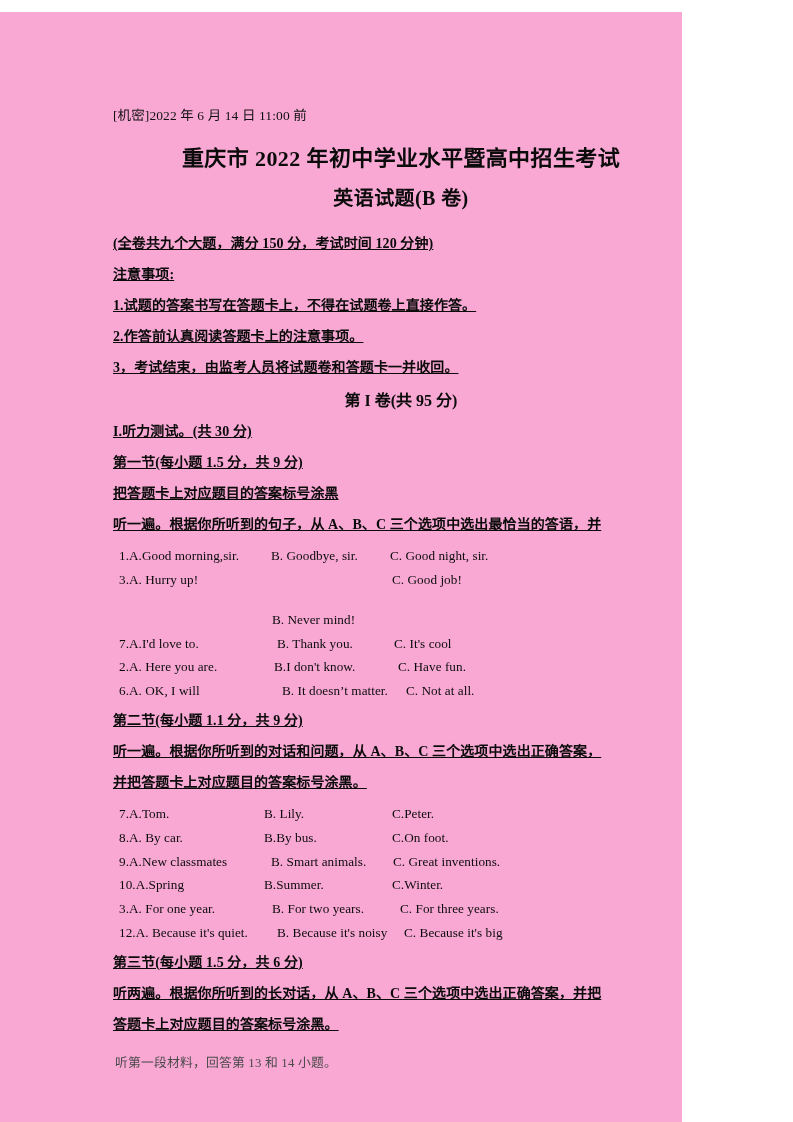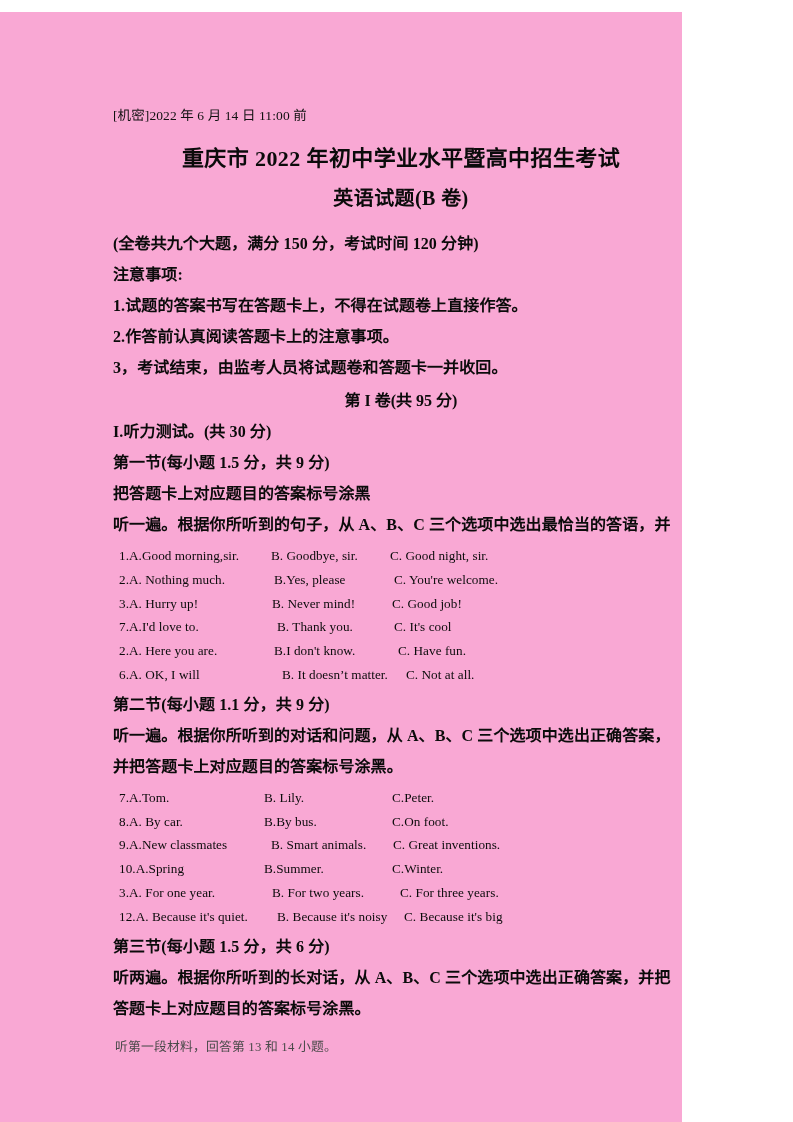--- a/index.html
+++ b/index.html
@@ -55,24 +55,25 @@
     text-align: center;
     font-size: 20px;
     font-weight: bold;
     line-height: 32px;
     letter-spacing: 0.4px;
     margin-bottom: 14px;
   }
 
   
   .bold-line {
-    font-size: 16px;
+    font-size: 14px;
     font-weight: bold;
     line-height: 31px;
     letter-spacing: 0.1px;
+    text-decoration: underline;
   }
 
   .centered-heading {
     text-align: center;
     font-size: 16px;
     font-weight: bold;
     line-height: 31px;
     margin-top: 2px;
   }
 
@@ -102,21 +103,21 @@
   .q-row .opt-c { }
 
   
   .cols-1 .opt-a { width: 152px; }
   .cols-1 .opt-b { width: 119px; }
 
   .cols-2 .opt-a { width: 155px; }
   .cols-2 .opt-b { width: 120px; }
 
   .cols-3 .opt-a { width: 153px; }
-  .cols-3 .opt-b { width: 120px; }
+  .cols-3 .opt-b { width: 120px; margin-top: 40px; }
 
   .cols-4 .opt-a { width: 158px; }
   .cols-4 .opt-b { width: 117px; }
 
   .cols-5 .opt-a { width: 155px; }
   .cols-5 .opt-b { width: 124px; }
 
   .cols-6 .opt-a { width: 163px; }
   .cols-6 .opt-b { width: 124px; }
 
@@ -178,23 +179,20 @@
     <div class="bold-line">I.听力测试。(共 30 分)</div>
 
     <div class="bold-line">第一节(每小题 1.5 分，共 9 分)</div>
     <div class="bold-line">把答题卡上对应题目的答案标号涂黑</div>
     <div class="bold-line">听一遍。根据你所听到的句子，从 A、B、C 三个选项中选出最恰当的答语，并</div>
 
     <div class="q-list">
       <div class="q-row cols-1">
         <span class="opt opt-a">1.A.Good morning,sir.</span><span class="opt opt-b">B. Goodbye, sir.</span><span class="opt opt-c">C. Good night, sir.</span>
       </div>
-      <div class="q-row cols-2">
-        <span class="opt opt-a">2.A. Nothing much.</span><span class="opt opt-b">B.Yes, please</span><span class="opt opt-c">C. You're welcome.</span>
-      </div>
       <div class="q-row cols-3">
         <span class="opt opt-a">3.A. Hurry up!</span><span class="opt opt-b">B. Never mind!</span><span class="opt opt-c">C. Good job!</span>
       </div>
       <div class="q-row cols-4">
         <span class="opt opt-a">7.A.I'd love to.</span><span class="opt opt-b">B. Thank you.</span><span class="opt opt-c">C. It's cool</span>
       </div>
       <div class="q-row cols-5">
         <span class="opt opt-a">2.A. Here you are.</span><span class="opt opt-b">B.I don't know.</span><span class="opt opt-c">C. Have fun.</span>
       </div>
       <div class="q-row cols-6">

